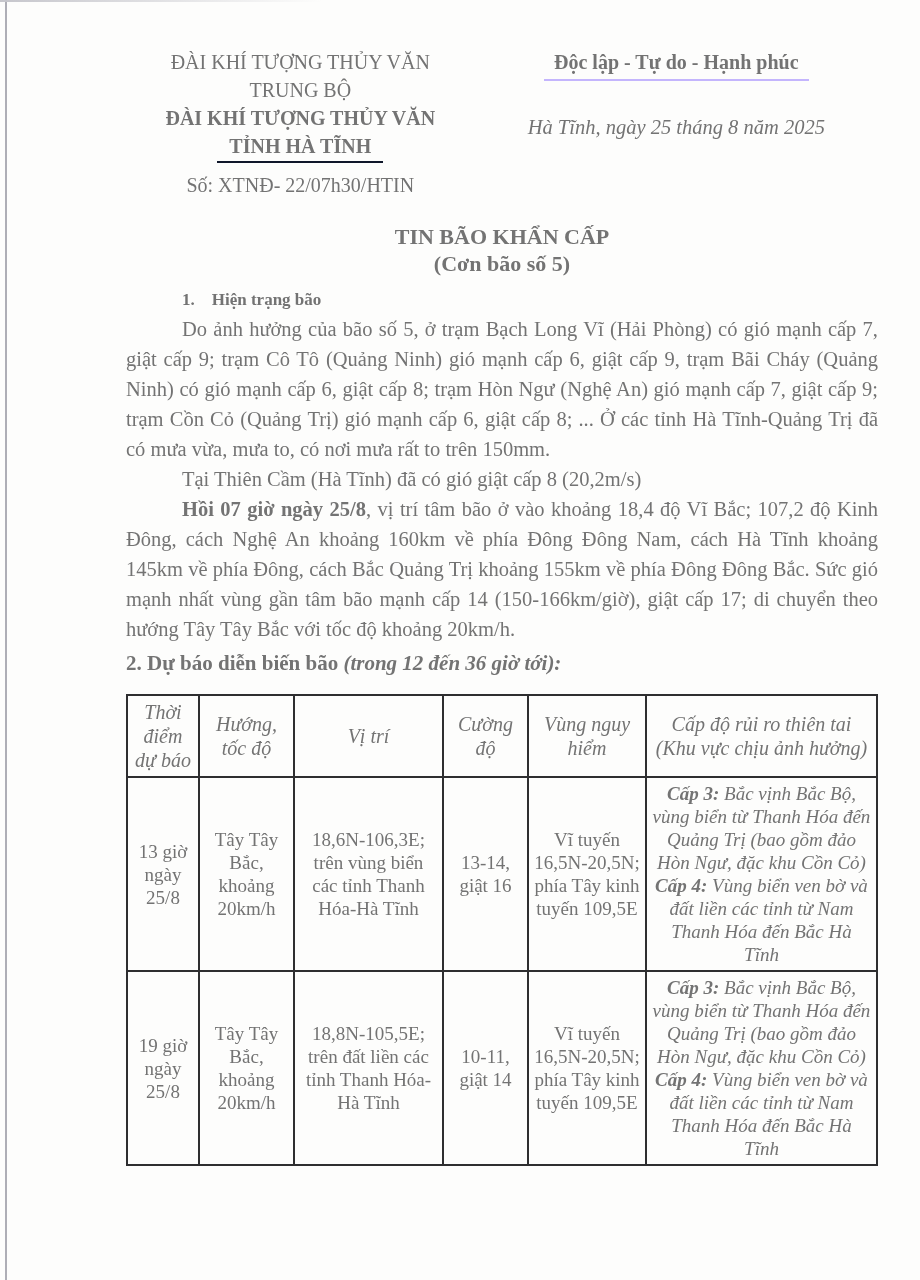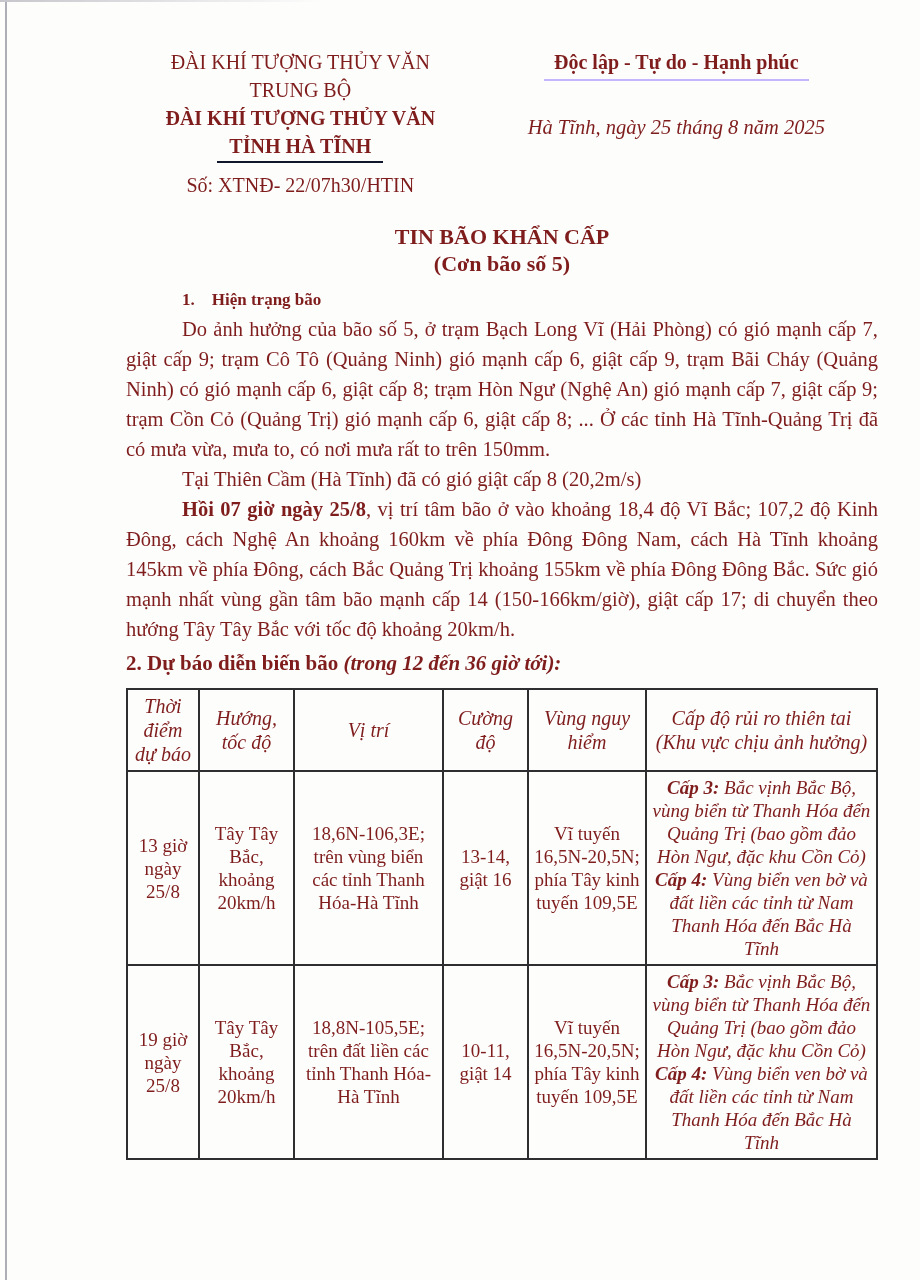--- a/index.html
+++ b/index.html
@@ -1,21 +1,21 @@
 <!DOCTYPE html>
 <html lang="vi"><head>
 <meta charset="utf-8">
 <style>
   html,body{margin:0;padding:0;background:#ffffff;}
   .page{
     position:relative;
     width:920px;height:1280px;
     background:#fdfdfc;
     font-family:"Liberation Serif","DejaVu Serif",serif;
-    color:#7f1d1d;
+    color:#737373;
     overflow:hidden;
   }
   .edge-line{position:absolute;left:5px;top:0;bottom:0;width:2px;background:#aeaeb6;}
   .top-edge{position:absolute;top:0;left:0;right:0;height:2px;
     background:linear-gradient(to right,#c6c6cc,rgba(255,255,255,0) 35%);}
   .content{padding:48px 42px 0 126px;}
 
   
   .hdr{display:flex;justify-content:space-between;}
   .hdr-left{width:356px;text-align:center;font-size:20px;line-height:28px;}
@@ -31,21 +31,21 @@
   .title-block{text-align:center;margin-top:24px;font-weight:bold;font-size:22px;line-height:27px;}
 
   
   .h1{margin-top:8px;font-weight:bold;font-size:17px;line-height:29px;padding-left:56px;}
   .h1 .num{margin-right:17px;}
   p.body{margin:0;font-size:20.5px;line-height:30px;text-align:justify;text-indent:56px;}
   .h2{margin-top:5px;font-weight:bold;font-size:21px;line-height:29px;}
   .h2 .it{font-style:italic;}
 
   
-  table.forecast{width:100%;border-collapse:collapse;table-layout:fixed;margin-top:10px;border-radius:11px;}
+  table.forecast{width:100%;border-collapse:collapse;table-layout:fixed;margin-top:16px;border-radius:11px;}
   .forecast th,.forecast td{
     border:2px solid #2e2e30;
     text-align:center;vertical-align:middle;
     padding:4px 5px;
     overflow:hidden;
   }
   .forecast th{font-style:italic;font-weight:normal;font-size:20px;line-height:24px;height:70px;}
   .forecast td{font-size:19px;line-height:23px;}
   .risk-cell div{margin:0;font-style:italic;}
   .risk-cell b{font-weight:bold;}

